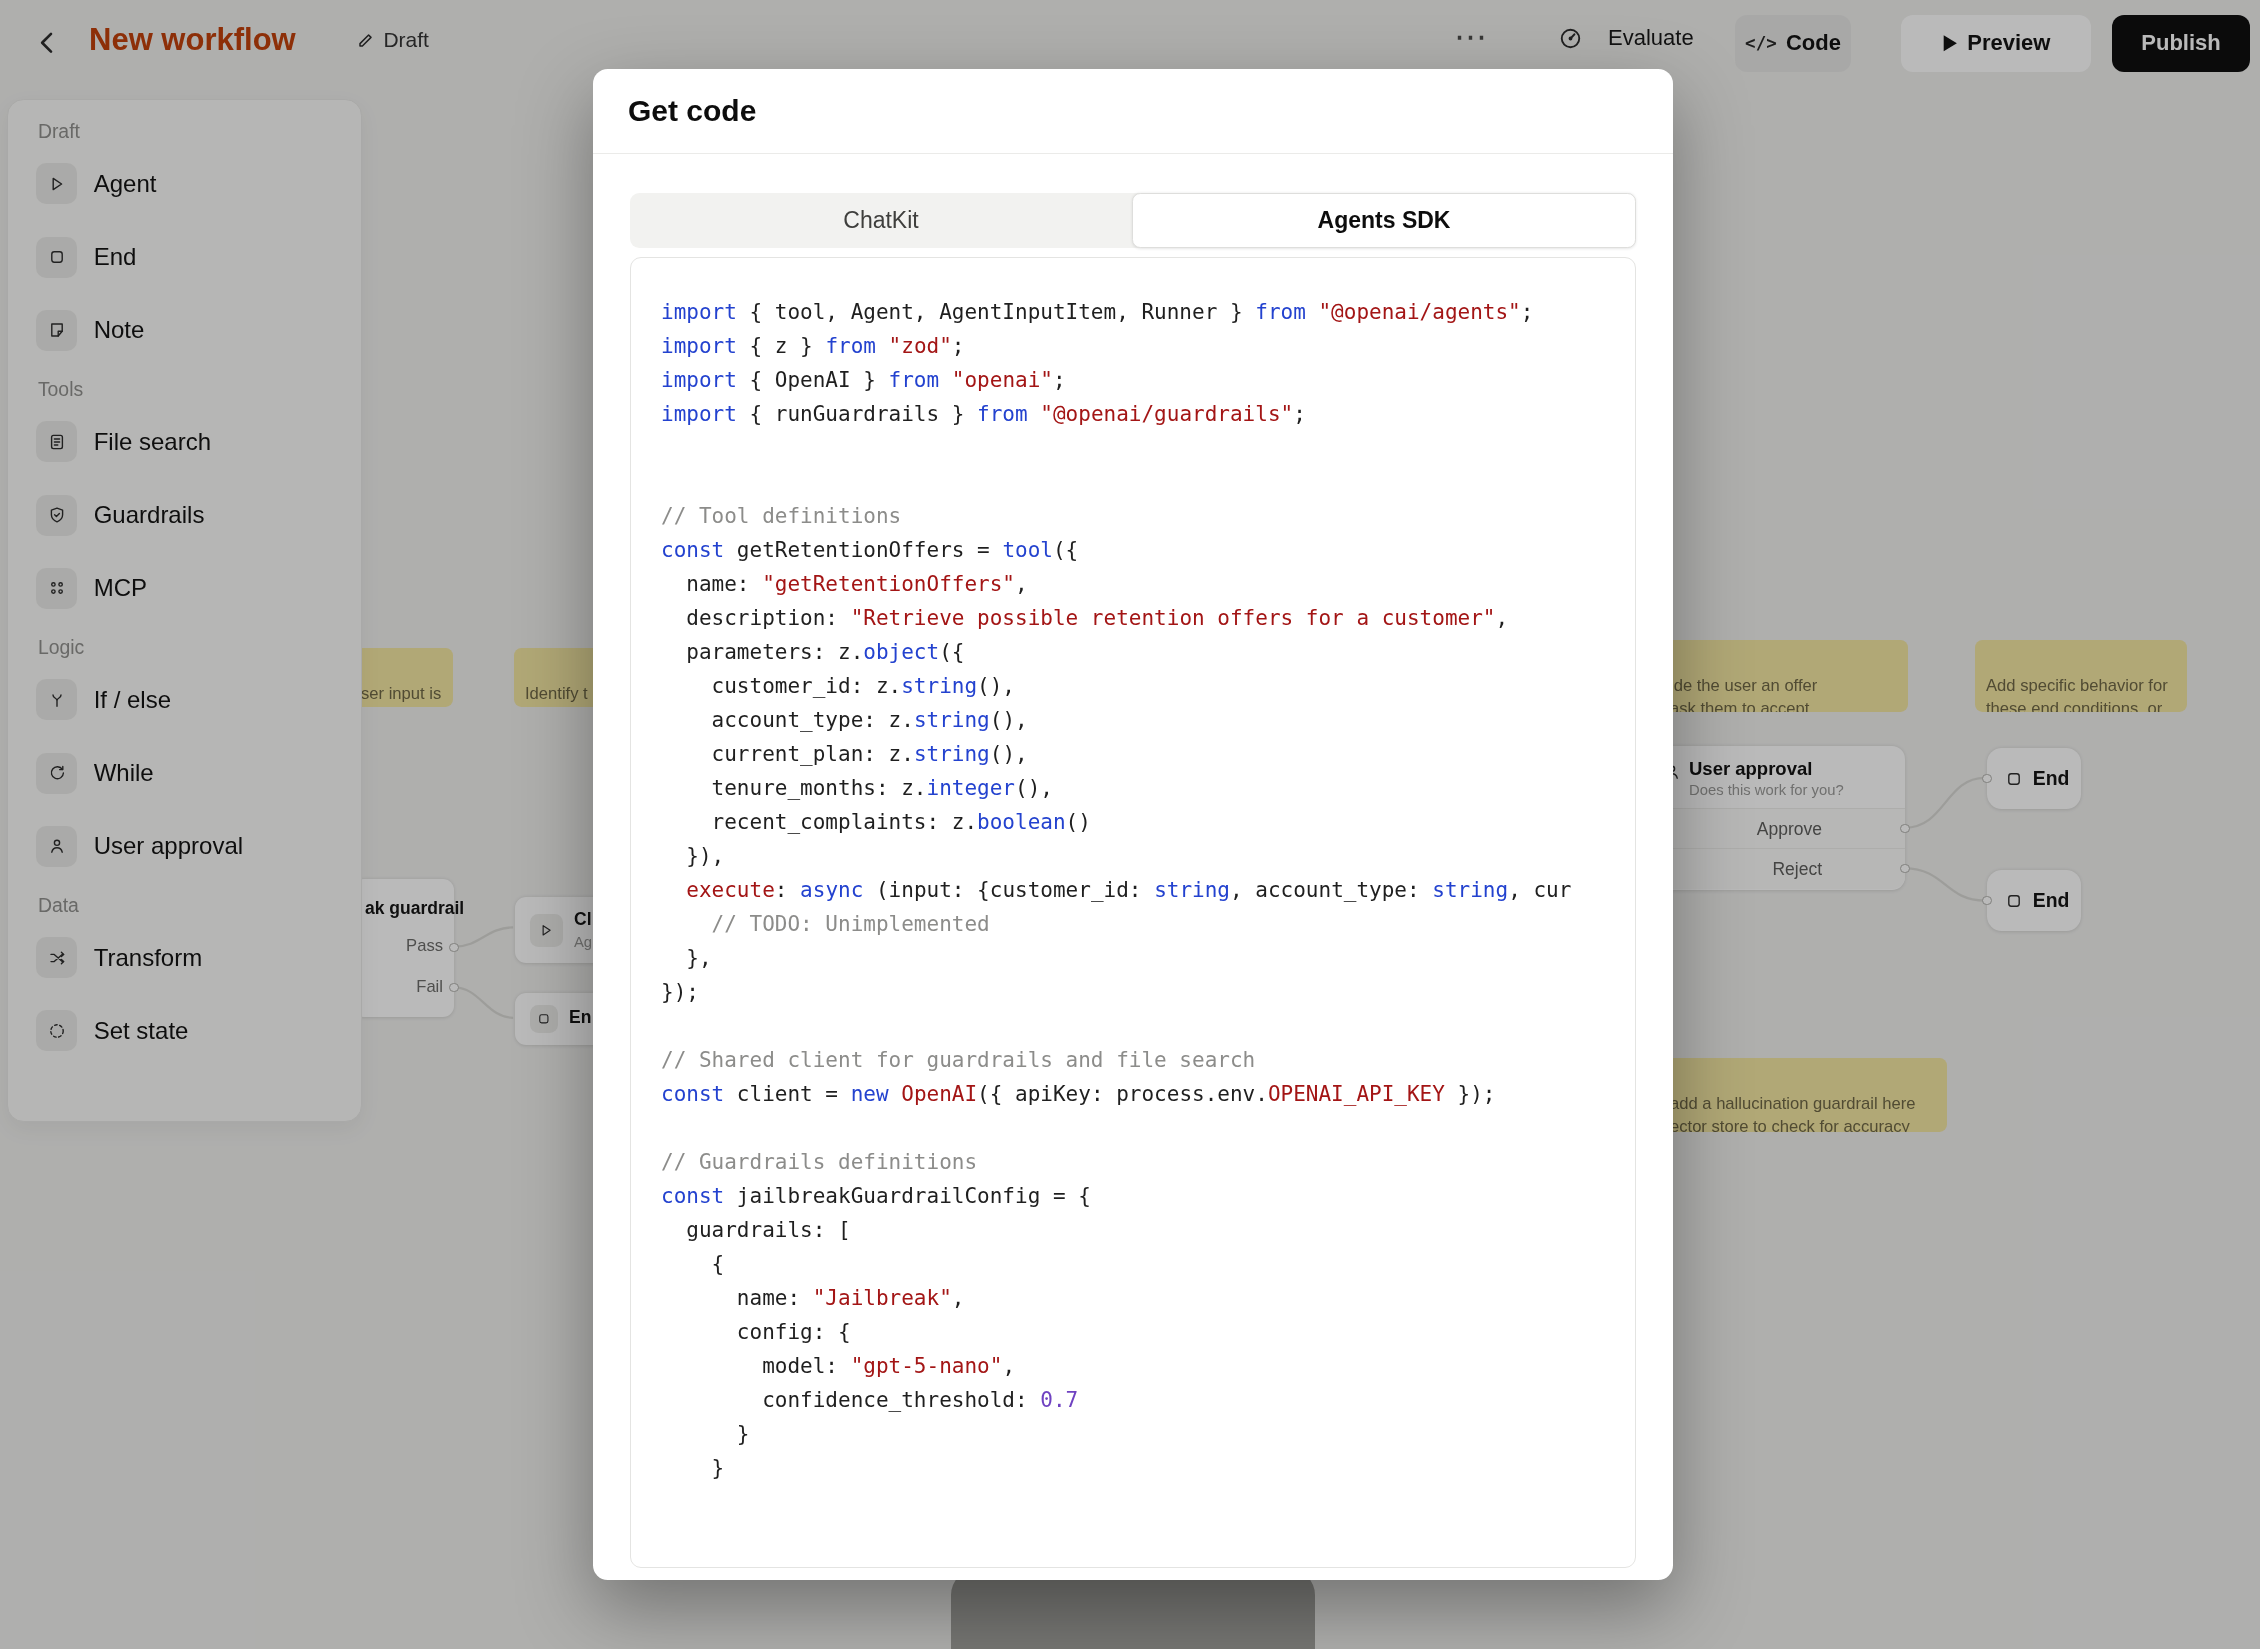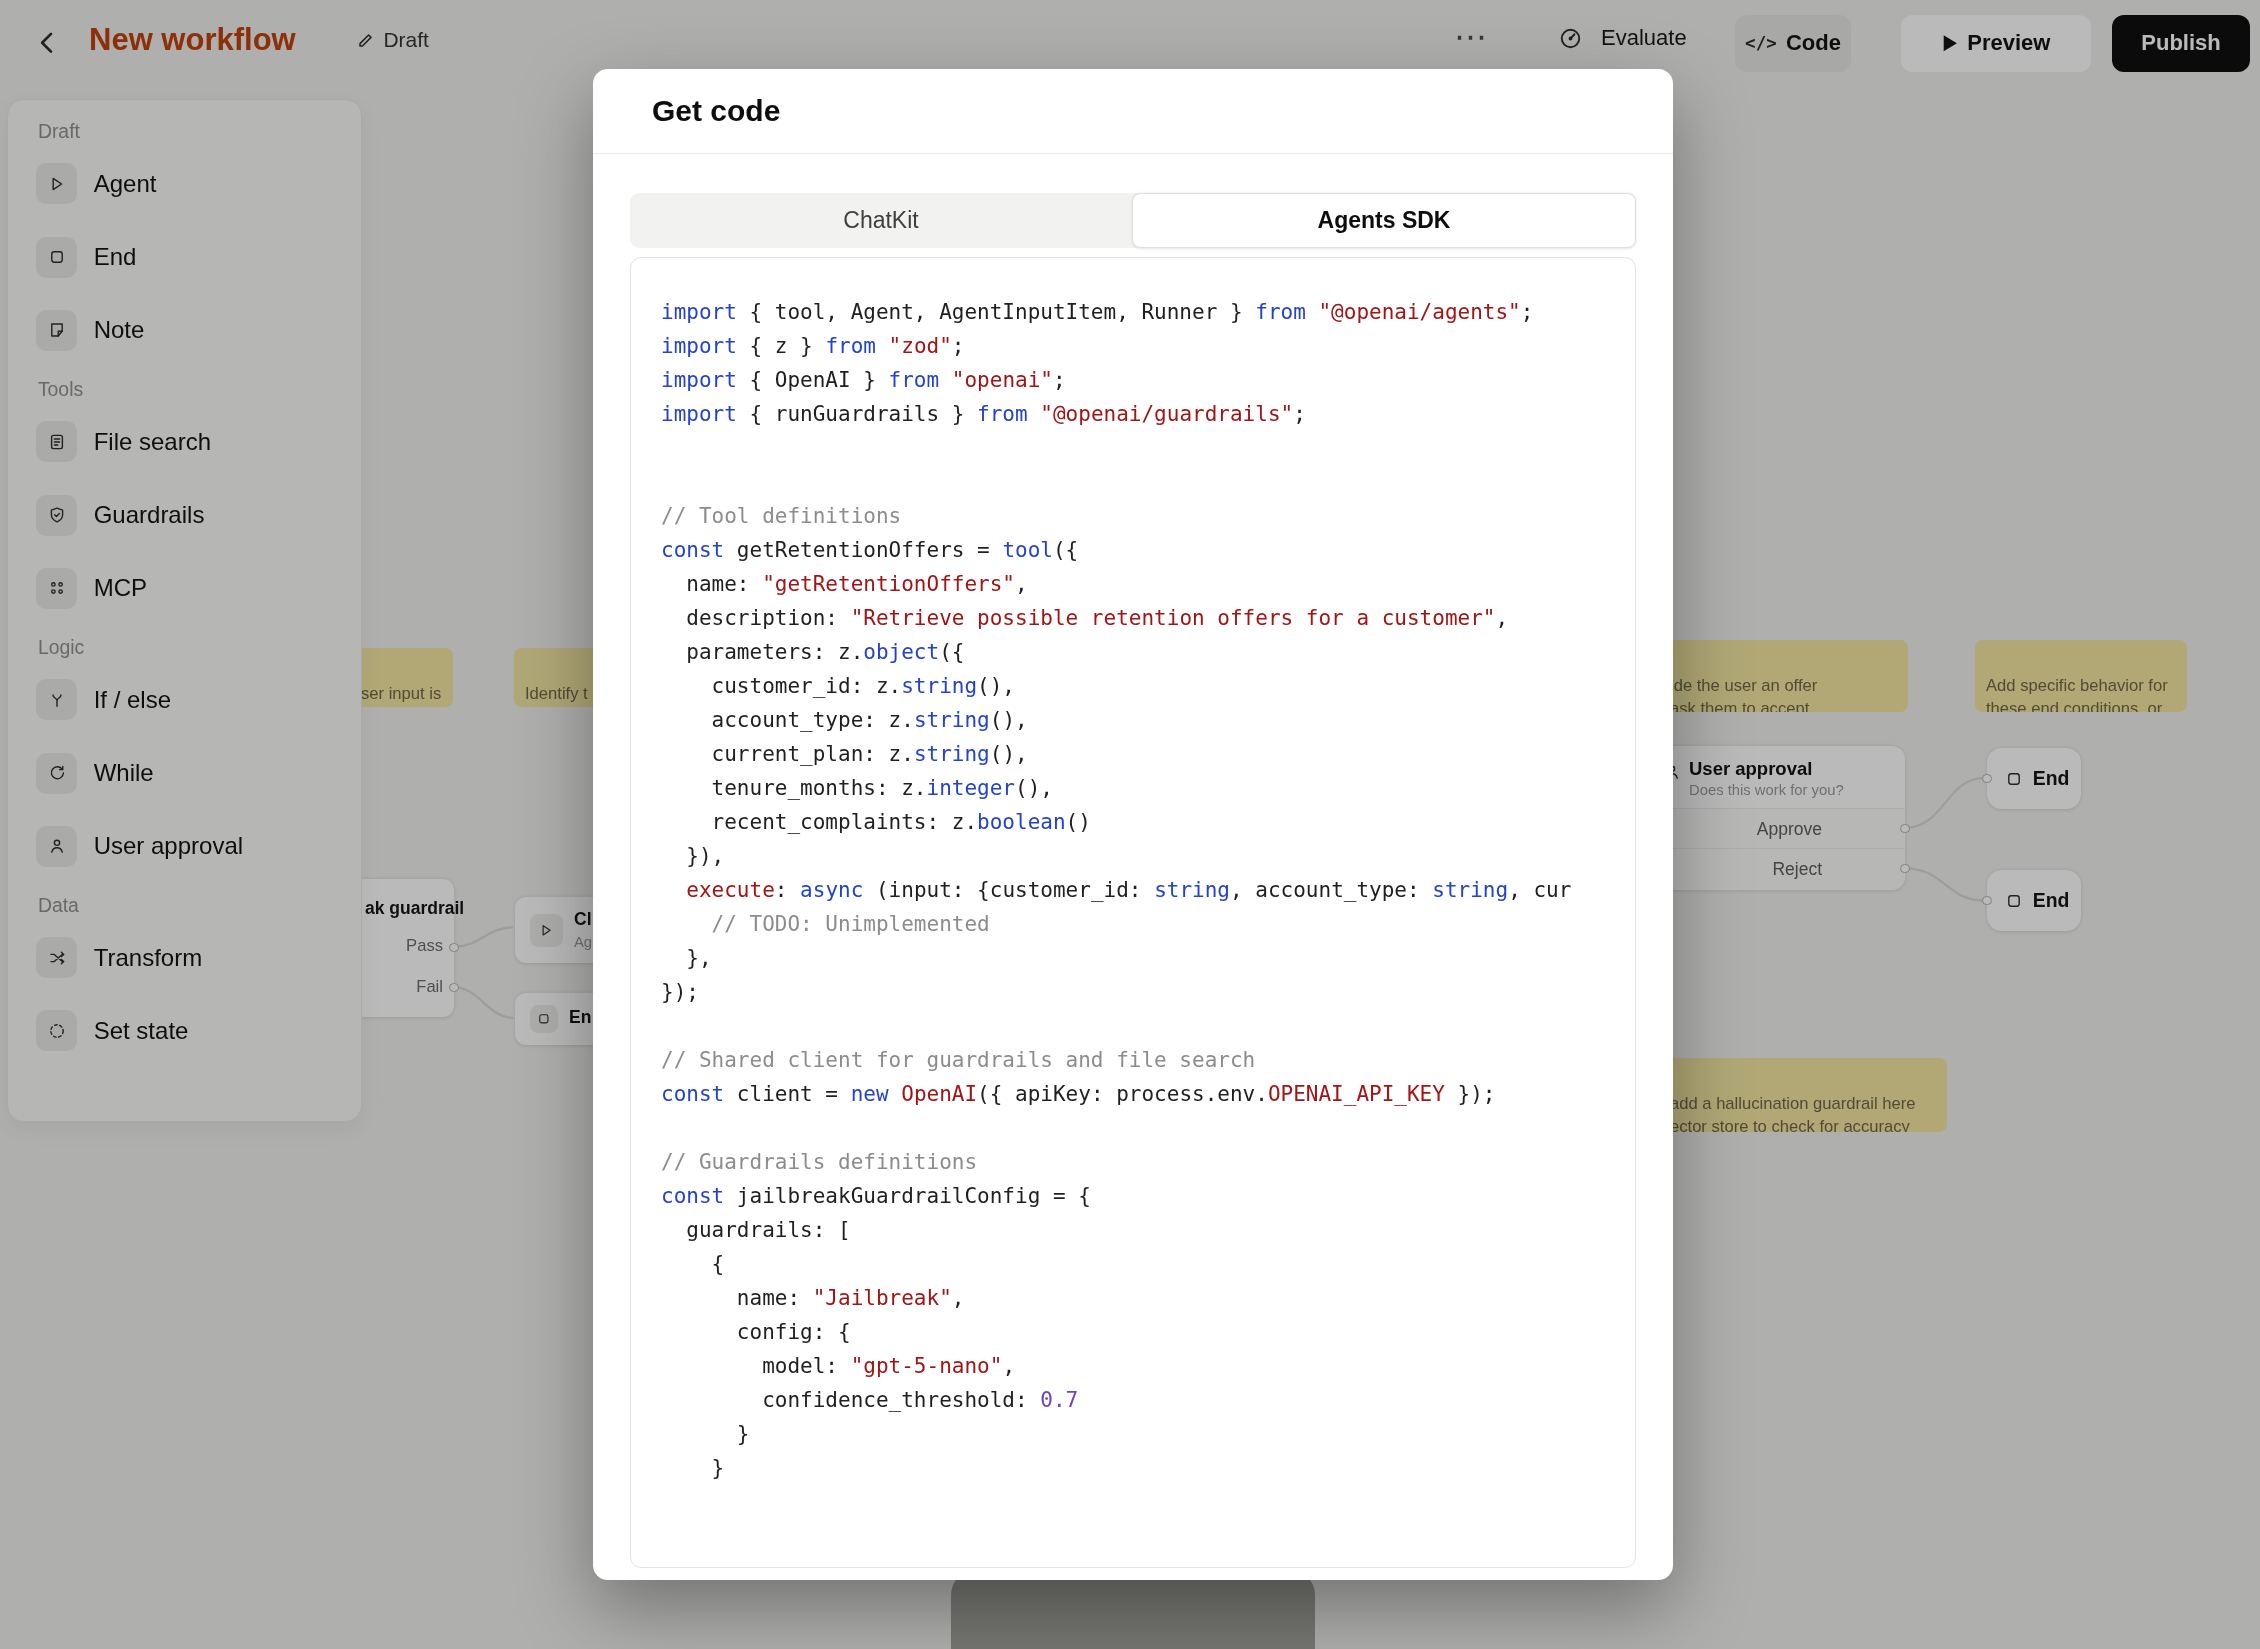--- a/index.html
+++ b/index.html
@@ -35,21 +35,21 @@
   .sb-header{margin:14.8px 0 7.4px 11px;font-size:19.4px;font-weight:500;color:#90908e}
   .sb-header:first-child{margin-top:3.7px}
   .sb-item{display:flex;align-items:center;gap:16.6px;padding:0 9.2px;height:66px;margin-bottom:7.4px;border-radius:11px;cursor:pointer}
   .sb-icon{width:41px;height:41px;border-radius:10px;background:#eaeae8;display:flex;align-items:center;justify-content:center;flex:0 0 41px}
   .sb-icon svg{width:20px;height:20px;fill:none;stroke:#2e2e2e;stroke-width:1.4px;stroke-linecap:round;stroke-linejoin:round}
   .sb-label{font-size:24px;font-weight:500;color:#141414}
 
   
   #scrim{position:absolute;inset:0;background:rgba(0,0,0,.27);z-index:50}
   #modal{position:absolute;left:593px;top:69px;width:1080px;height:1511px;background:#fff;border-radius:14.8px;z-index:60;overflow:hidden;box-shadow:0 28px 74px rgba(0,0,0,.35)}
-  #modal-header{height:85px;display:flex;align-items:center;padding-left:59px;border-bottom:0.9px solid #ebebe9}
+  #modal-header{height:85px;display:flex;align-items:center;padding-left:35px;border-bottom:0.9px solid #ebebe9}
   #modal-title{font-size:30px;font-weight:700;color:#0d0d0d}
   #modal-body{padding:39px 37px 0 37px}
   #segmented{height:55px;background:#f2f2f0;border-radius:9.2px;display:flex;margin-bottom:9px}
   .seg{flex:1;display:flex;align-items:center;justify-content:center;font-size:23px;border-radius:8.3px;color:#3f3f3d;font-weight:500;cursor:pointer}
   .seg.active{background:#fff;border:0.9px solid #dededc;box-shadow:0 0.9px 2.8px rgba(0,0,0,.1);font-weight:700;color:#0d0d0d}
   #code-card{border:0.9px solid #e4e4e2;border-radius:11px;height:1311px;overflow:hidden}
   #code-head{height:65px;display:flex;align-items:center;padding:0 28px;border-bottom:0.9px solid #ececea}
   .lang{font-size:23px;color:#9c9c9a;font-weight:500;margin-right:33px;cursor:pointer}
   .lang.active{color:#111;font-weight:700}
   #copy-btn{margin-left:auto;background:none;border:none;cursor:pointer;display:flex}
@@ -161,21 +161,21 @@
       </svg>
   </div>
   <div class="tb-abs" id="tb-title">New workflow</div>
   <div class="tb-abs" style="left:356px;top:28px;gap:7.4px">
     <svg class="tsvg" width="20" height="20" viewBox="0 0 20 20" style="stroke-width:1.5px">
         <path d="M4 13.6 L12.6 5 l2.4 2.4 L6.4 16 H4 z"></path>
       </svg>
     <span style="font-size:21px;font-weight:500;color:#353535">Draft</span>
   </div>
   <div class="tb-abs" style="left:1454px;top:16.6px;font-size:33px;color:#4c4c4a">⋯</div>
-  <div class="tb-abs" style="left:1558px;top:25px;gap:18px">
+  <div class="tb-abs" style="left:1558px;top:25px;gap:25px">
     <svg class="tsvg" width="25" height="25" viewBox="0 0 20 20" style="stroke-width:1.5px">
         <circle cx="10" cy="10" r="7"></circle>
         <path d="M10 10 L13.2 6.6"></path>
         <circle cx="10" cy="10" r="0.8"></circle>
       </svg>
     <span style="font-size:22px;font-weight:500;color:#1a1a1a">Evaluate</span>
   </div>
   <div class="tb-abs pill" style="left:1735px;top:14.8px;width:116px;background:#e7e7e5">
     <span style="font-family:'DejaVu Sans Mono',monospace;font-size:17.5px;font-weight:700;color:#2a2a2a">&lt;/&gt;</span>
     <span>Code</span>

